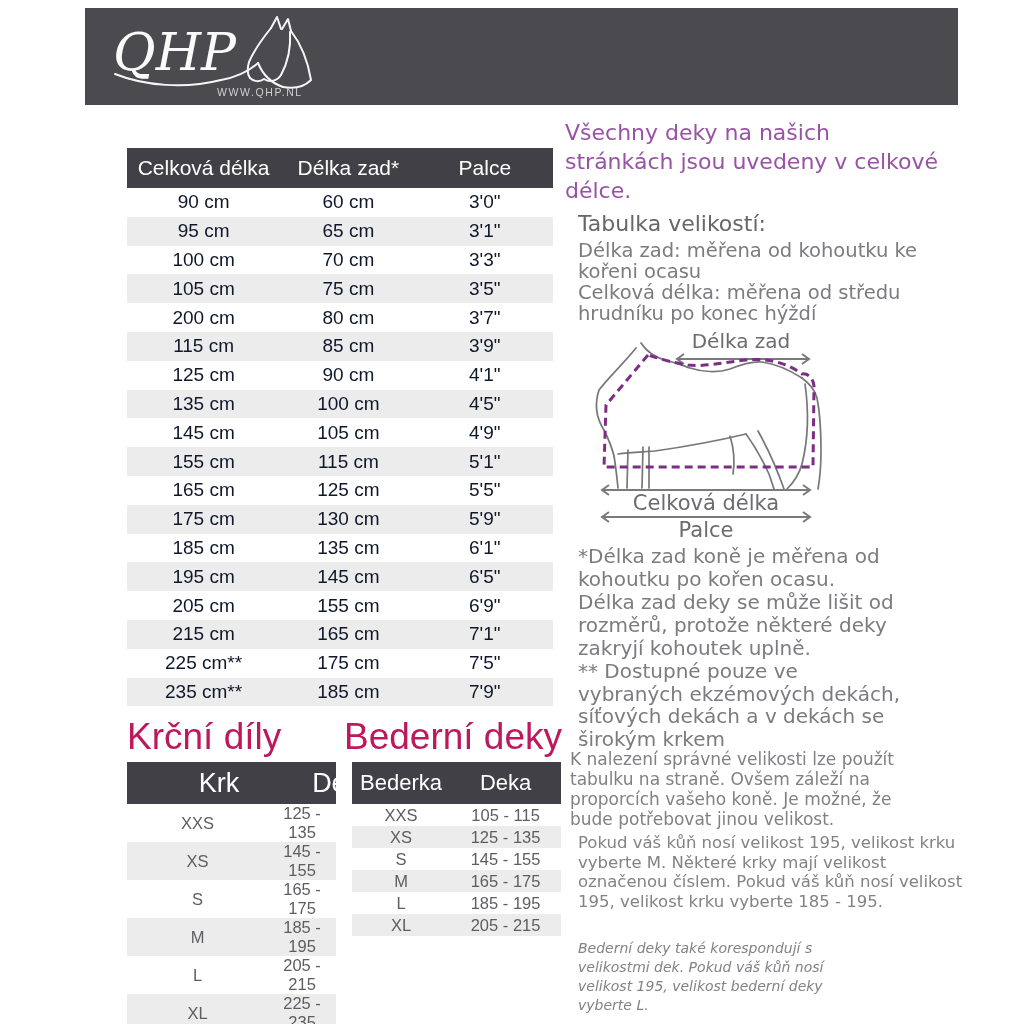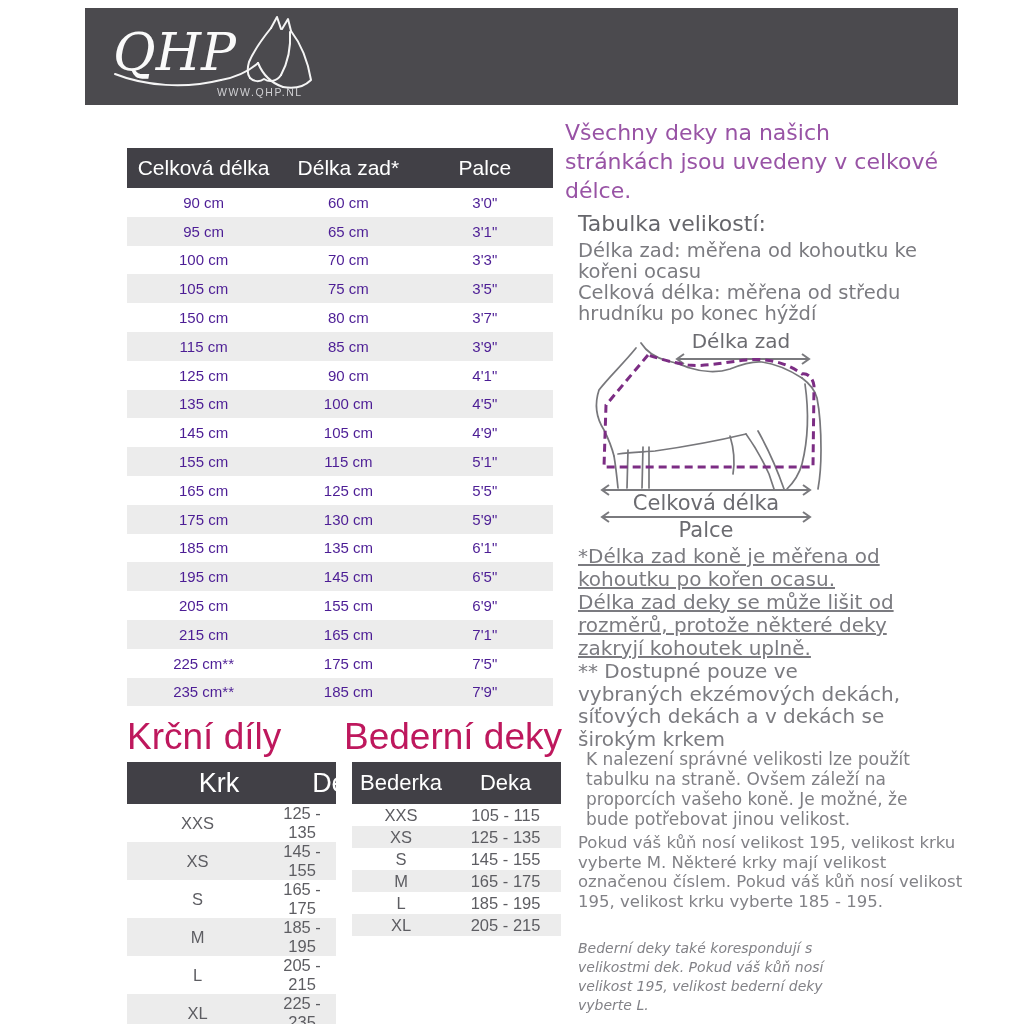--- a/index.html
+++ b/index.html
@@ -13,21 +13,21 @@
   #banner .title { color:#ffffff; font-size:52px; font-weight:400; letter-spacing:0.5px; }
   #banner svg { display:block; }
 
   
   table { border-collapse:collapse; table-layout:fixed; }
   #main-table { position:absolute; left:127px; top:148px; width:426px; }
   #main-table thead th { background:#414046; color:#ffffff; font-size:21px; font-weight:500; height:38px; text-align:center; }
   #main-table thead th:nth-child(1){ width:36%; }
   #main-table thead th:nth-child(2){ width:32%; }
   #main-table thead th:nth-child(3){ width:32%; }
-  #main-table td { height:28.8px; font-size:15px; color:#4c1d95; text-align:center; padding:0; }
+  #main-table td { height:28.8px; font-size:19px; color:#0f172a; text-align:center; padding:0; }
   tr.alt { background:#ececec; }
 
   
   .small-title { position:absolute; font-size:37px; color:#be185d; font-weight:400; line-height:1; }
   #neck-title { left:127px; top:718px; }
   #loin-title { left:344px; top:718px; }
   .small-table { position:absolute; top:762px; width:209px; }
   #neck-table { left:127px; }
   #loin-table { left:352px; }
   .small-table thead th { background:#414046; color:#fff; height:40px; font-weight:500; text-align:center; }
@@ -35,23 +35,23 @@
   #loin-table thead th { font-size:22px; }
   .small-table td { height:22px; font-size:16.5px; color:#5d5d62; text-align:center; padding:0; }
   .small-table th:nth-child(1), .small-table td:nth-child(1){ width:46%; }
 
   
   .blk { position:absolute; }
   #intro { left:565px; top:118px; width:458px; font-size:22px; color:#9853a5; line-height:29px;
            font-family:"DejaVu Sans", sans-serif; }
   #size-heading { left:578px; top:211px; font-size:22px; color:#66666b; font-family:"DejaVu Sans", sans-serif; }
   #defs { left:578px; top:240px; font-size:19.5px; color:#7b7b80; line-height:21px; font-family:"DejaVu Sans", sans-serif; }
-  #note-star  { left:578px; top:545px; font-size:20px;  color:#7b7b80; line-height:23px; font-family:"DejaVu Sans", sans-serif;text-decoration:underline; }
+  #note-star  { left:578px; top:545px; font-size:20px;  color:#7b7b80; line-height:23px; font-family:"DejaVu Sans", sans-serif; }
   #note-star2 { left:578px; top:660px; font-size:20px;  color:#7b7b80; line-height:22.5px; font-family:"DejaVu Sans", sans-serif; }
-  #note-find  { left:586px; top:749px; font-size:17px;  color:#808085; line-height:20px; font-family:"DejaVu Sans", sans-serif; }
+  #note-find  { left:570px; top:749px; font-size:17px;  color:#808085; line-height:20px; font-family:"DejaVu Sans", sans-serif; }
   #note-neck  { left:578px; top:833px; font-size:16.5px; color:#828287; line-height:19.5px; font-family:"DejaVu Sans", sans-serif; }
   #note-loin  { left:578px; top:939px; font-size:14px; color:#828287; line-height:19px; font-family:"DejaVu Sans", sans-serif;font-style:italic; }
 
   #horse-diagram { position:absolute; left:578px; top:328px; width:446px; height:215px; }
   #horse-diagram text { font-family:"DejaVu Sans", sans-serif; fill:#6b6b70; }
 </style>
 </head>
 <body>
 
 <div class="page">
@@ -101,21 +101,21 @@
           <td>100 cm</td>
           <td>70 cm</td>
           <td>3'3"</td>
         </tr>
         <tr class="alt">
           <td>105 cm</td>
           <td>75 cm</td>
           <td>3'5"</td>
         </tr>
         <tr>
-          <td>150 cm</td>
+          <td>200 cm</td>
           <td>80 cm</td>
           <td>3'7"</td>
         </tr>
         <tr class="alt">
           <td>115 cm</td>
           <td>85 cm</td>
           <td>3'9"</td>
         </tr>
         <tr>
           <td>125 cm</td>

